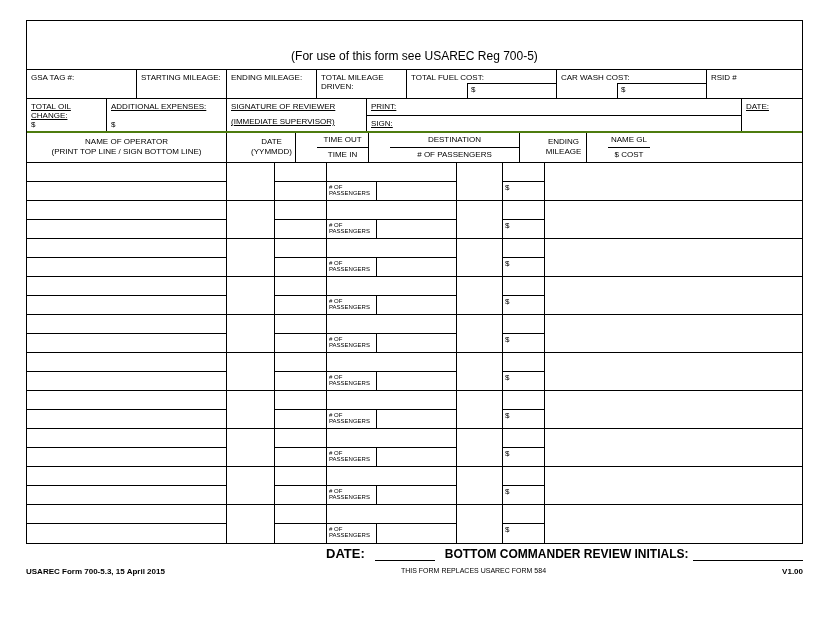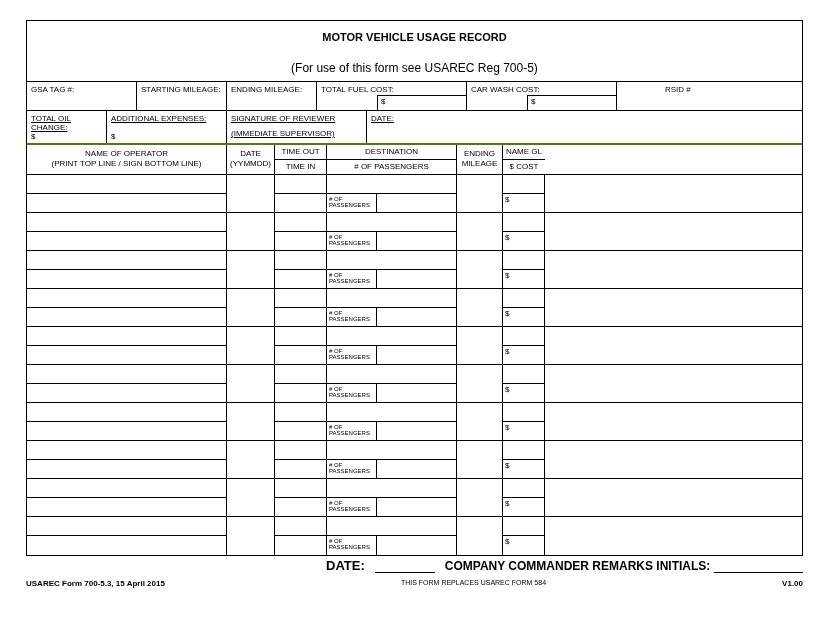--- a/index.html
+++ b/index.html
@@ -27,42 +27,42 @@
   
   .hdr1 { display: flex; border-bottom: 1px solid #000; }
   .hdr1 > div { border-right: 1px solid #000; padding: 3px 4px; }
   .hdr1 > div:last-child { border-right: none; }
   .h-gsa   { flex: 0 0 110px; height: 28px;}
   .h-start { flex: 0 0 90px; }
   .h-end   { flex: 0 0 90px; }
   .h-tmd   { flex: 0 0 90px; }
   .h-tfc   { flex: 0 0 150px; position: relative;}
   .h-cwc   { flex: 0 0 150px; position: relative;}
-  .h-rsid  { flex: 1 1 auto; margin-left: 44px; }
+  .h-rsid  { flex: 1 1 auto; }
   .sub-dollar {
     position: absolute; left: 60px; right:0; bottom:0; top:13px;
     border-left:1px solid #000; border-top:1px solid #000;
     padding:1px 3px;
   }
 
   
   .hdr2 { display: flex; border-bottom: 2px solid #4d7c0f; height: 34px; text-decoration: underline;}
   .hdr2 > div { border-right: 1px solid #000; padding: 3px 4px; }
   .hdr2 > div:last-child { border-right: none; }
   .h-toc   { flex: 0 0 80px; position: relative;}
   .h-ae    { flex: 0 0 120px; position: relative;}
   .h-sig   { flex: 0 0 140px; }
   .h-print { flex: 1 1 auto; padding:0 !important; display:flex; flex-direction:column;}
   .h-date  { flex: 0 0 60px; }
   .print-row { flex:1; border-bottom:1px solid #000; padding:3px 4px;}
   .sign-row  { flex:1; padding:3px 4px;}
   .dollar-bot { position:absolute; bottom:2px; left:4px;}
 
   
-  .loghdr { display:flex; border-bottom:1px solid #000; }
+  .loghdr { display:flex; border-bottom:1px solid #000;gap:21px; }
   .loghdr > div { border-right:1px solid #000; text-align:center; }
   .loghdr > div:last-child{border-right:none;}
   .lh-name { flex:0 0 200px; padding:4px 2px; line-height:1.3;}
   .lh-date { flex:0 0 48px; padding:4px 2px; line-height:1.3;}
   .lh-time { flex:0 0 52px; display:flex; flex-direction:column;}
   .lh-time > div{flex:1; display:flex;align-items:center;justify-content:center;}
   .lh-time > div:first-child{border-bottom:1px solid #000;}
   .lh-dest { flex:0 0 130px; display:flex; flex-direction:column;}
   .lh-dest > div{flex:1; display:flex;align-items:center;justify-content:center;}
   .lh-dest > div:first-child{border-bottom:1px solid #000;}
@@ -102,28 +102,28 @@
   .footer-cc-line { border-bottom:1px solid #000; flex:1; margin-left:4px;}
   .footer2 { display:flex; justify-content:space-between; margin-top:6px; font-size:8px;}
   .footer2 .mid { font-size:7px;}
 </style>
 </head>
 <body>
 
 <div class="outer">
 
   <div class="title-block">
-    <div class="title-main">MOTOR VEHICLE USAGE RECORD</div>
     <div class="title-sub">(For use of this form see USAREC Reg 700-5)</div>
   </div>
 
   <div class="hdr1">
     <div class="h-gsa"><span>GSA TAG #:</span></div>
     <div class="h-start"><span>STARTING MILEAGE:</span></div>
     <div class="h-end"><span>ENDING MILEAGE:</span></div>
+    <div class="h-tmd"><span>TOTAL MILEAGE DRIVEN:</span></div>
     <div class="h-tfc">
       <span>TOTAL FUEL COST:</span>
       <div class="sub-dollar"><span>$</span></div>
     </div>
     <div class="h-cwc">
       <span>CAR WASH COST:</span>
       <div class="sub-dollar"><span>$</span></div>
     </div>
     <div class="h-rsid"><span>RSID #</span></div>
   </div>
@@ -134,20 +134,24 @@
       <span class="dollar-bot">$</span>
     </div>
     <div class="h-ae">
       <span>ADDITIONAL EXPENSES:</span>
       <span class="dollar-bot">$</span>
     </div>
     <div class="h-sig">
       <div>SIGNATURE OF REVIEWER</div>
       <div style="margin-top:6px;">(IMMEDIATE SUPERVISOR)</div>
     </div>
+    <div class="h-print">
+      <div class="print-row"><span>PRINT:</span></div>
+      <div class="sign-row"><span>SIGN:</span></div>
+    </div>
     <div class="h-date"><span>DATE:</span></div>
   </div>
 
   <div class="loghdr">
     <div class="lh-name">
       <div>NAME OF OPERATOR</div>
       <div>(PRINT TOP LINE / SIGN BOTTOM LINE)</div>
     </div>
     <div class="lh-date">
       <div>DATE</div>
@@ -412,21 +416,21 @@
         </div>
         <div class="lr-rem"></div>
       </div>
     </div>
 
 </div>
 
 <div class="footer-line">
   <span class="footer-date-lbl">DATE:</span>
   <span class="footer-date-line"></span>
-  <span class="footer-cc">COMPANY COMMANDER REMARKS INITIALS:</span>
+  <span class="footer-cc">BOTTOM COMMANDER REVIEW INITIALS:</span>
   <span class="footer-cc-line"></span>
 </div>
 
 <div class="footer2">
   <span style="font-weight:bold;">USAREC Form 700-5.3, 15 April 2015</span>
   <span class="mid">THIS FORM REPLACES USAREC FORM 584</span>
   <span style="font-weight:bold;">V1.00</span>
 </div>
 
 </body></html>

